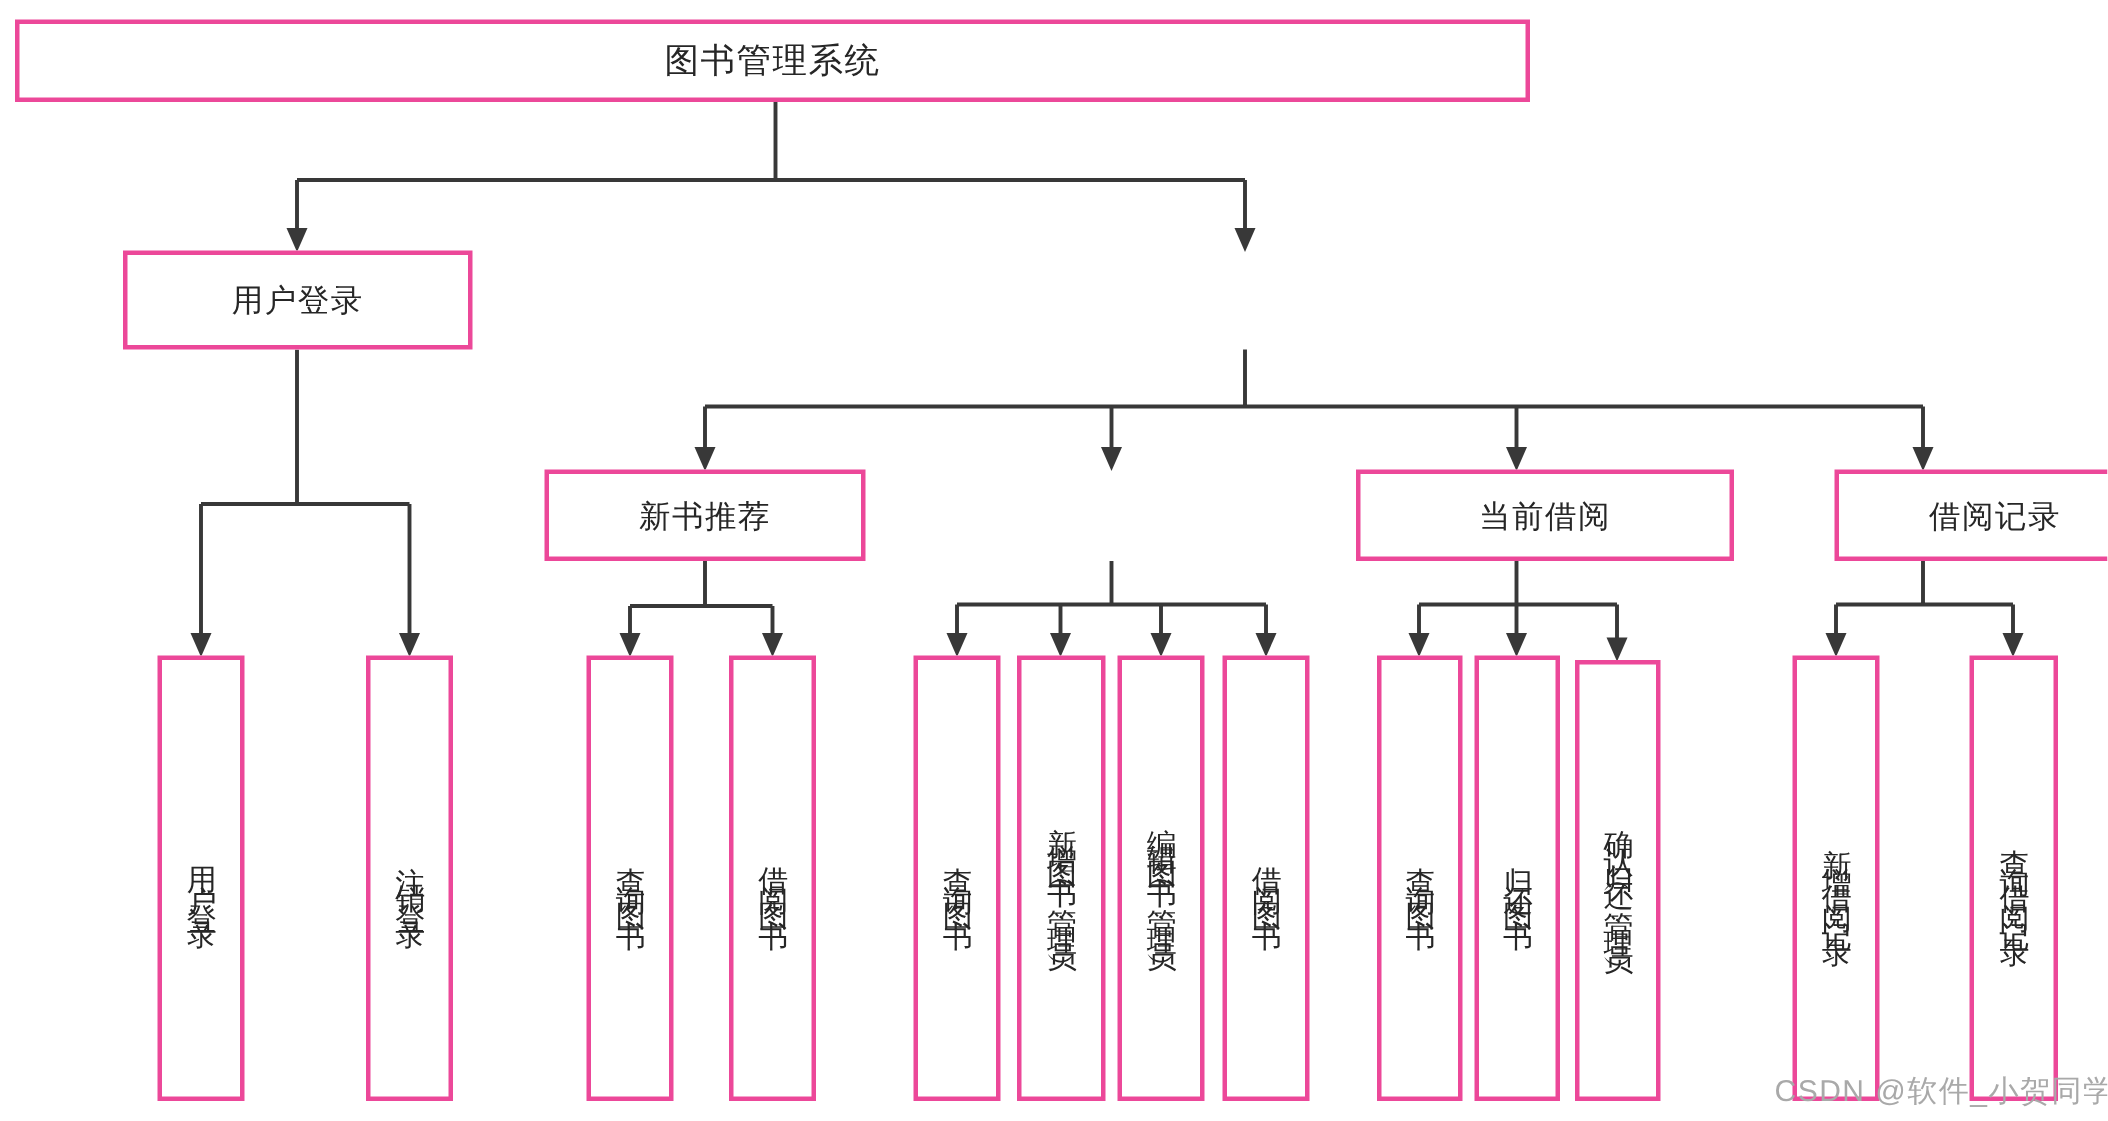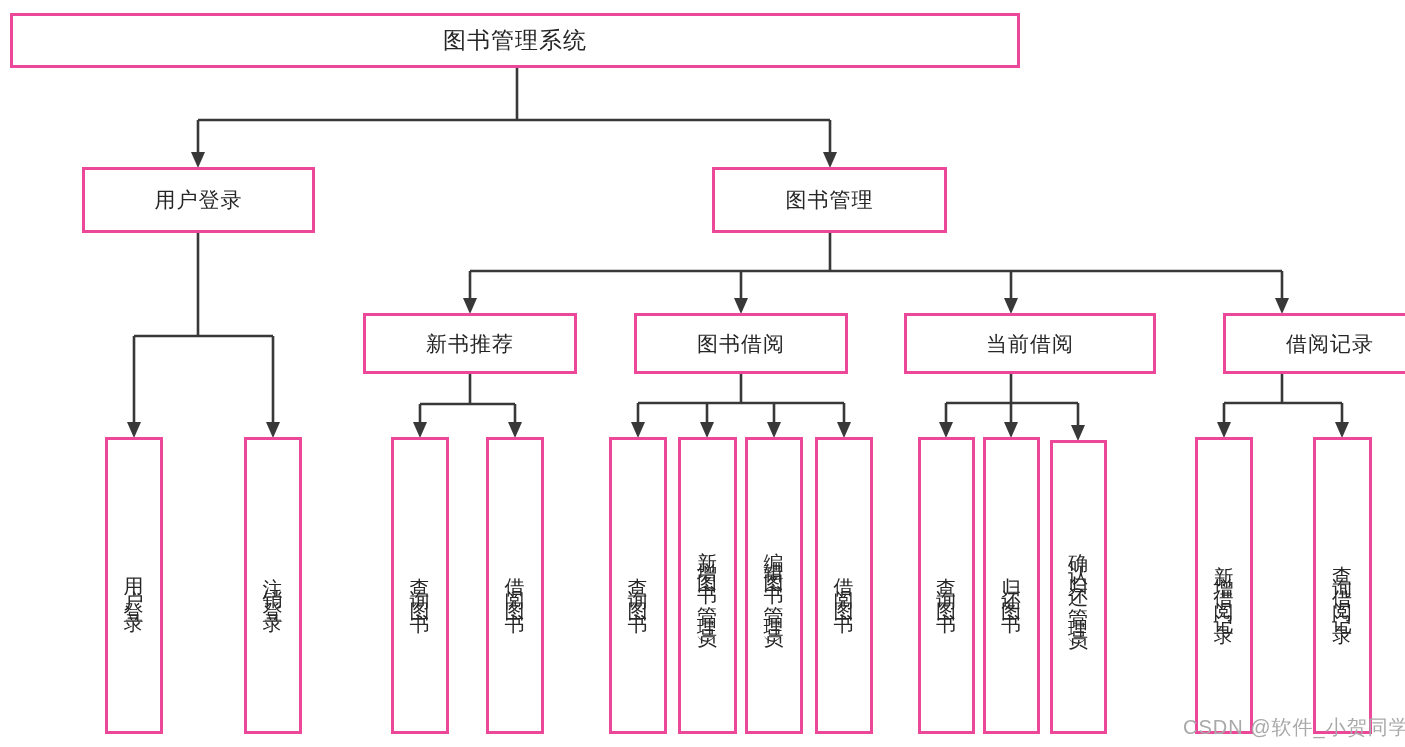--- a/index.html
+++ b/index.html
@@ -79,24 +79,22 @@
     <g>
       <path d="M1282 374 V403 M1224 403 H1342 M1224 403 V423 M1342 403 V423"></path>
       <polygon points="1217,422 1231,422 1224,438"></polygon>
       <polygon points="1335,422 1349,422 1342,438"></polygon>
     </g>
   </svg>
 
   <div class="box hbox root-box" style="left:10px; top:13px; width:1010px; height:55px;">图书管理系统</div>
 
   <div class="box hbox" style="left:82px; top:167px; width:233px; height:66px;">用户登录</div>
-  <div class="box hbox" style="left:712px; top:167px; width:235px; height:66px;">图书管理</div>
 
   <div class="box hbox" style="left:363px; top:313px; width:214px; height:61px;">新书推荐</div>
-  <div class="box hbox" style="left:634px; top:313px; width:214px; height:61px;">图书借阅</div>
   <div class="box hbox" style="left:904px; top:313px; width:252px; height:61px;">当前借阅</div>
   <div class="box hbox" style="left:1175px; top:313px; width:214px; height:61px;margin-left:48px;">借阅记录</div>
 
   <div class="box vbox" style="left:105px; top:437px; width:58px; height:297px;">用户登录</div>
   <div class="box vbox" style="left:244px; top:437px; width:58px; height:297px;">注销登录</div>
 
   <div class="box vbox" style="left:391px; top:437px; width:58px; height:297px;">查询图书</div>
   <div class="box vbox" style="left:486px; top:437px; width:58px; height:297px;">借阅图书</div>
 
   <div class="box vbox" style="left:609px; top:437px; width:58px; height:297px;">查询图书</div>

